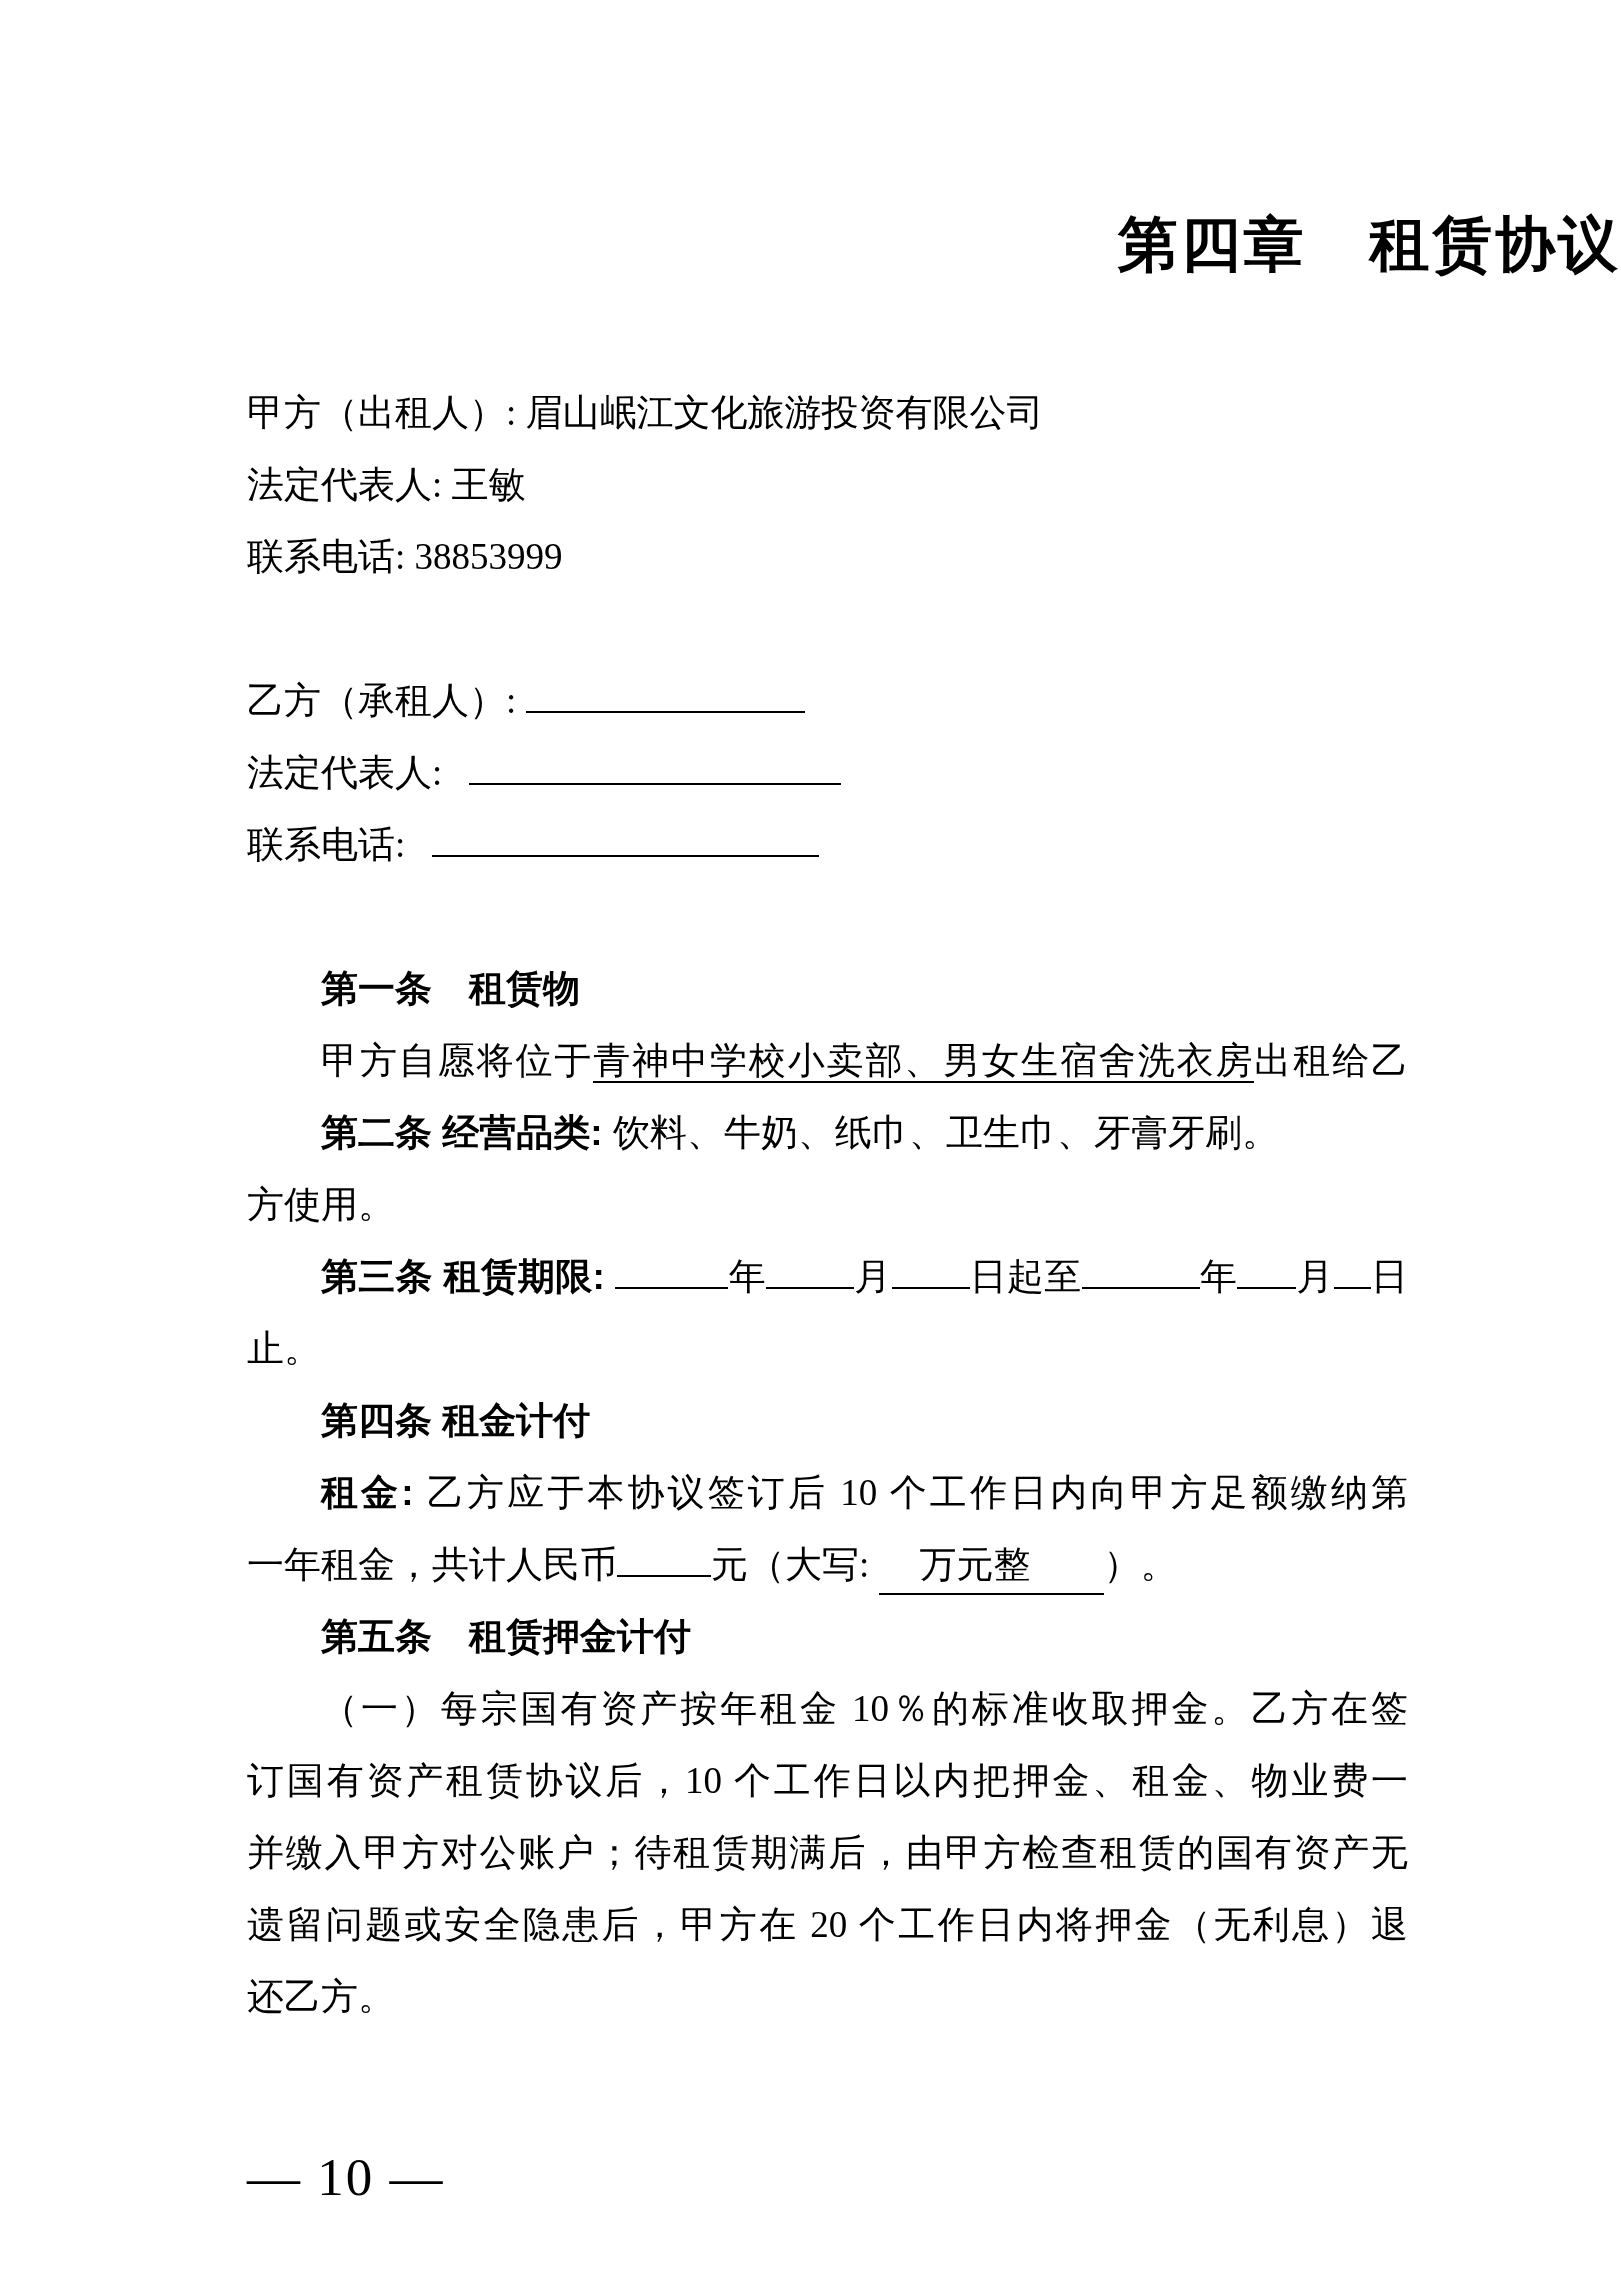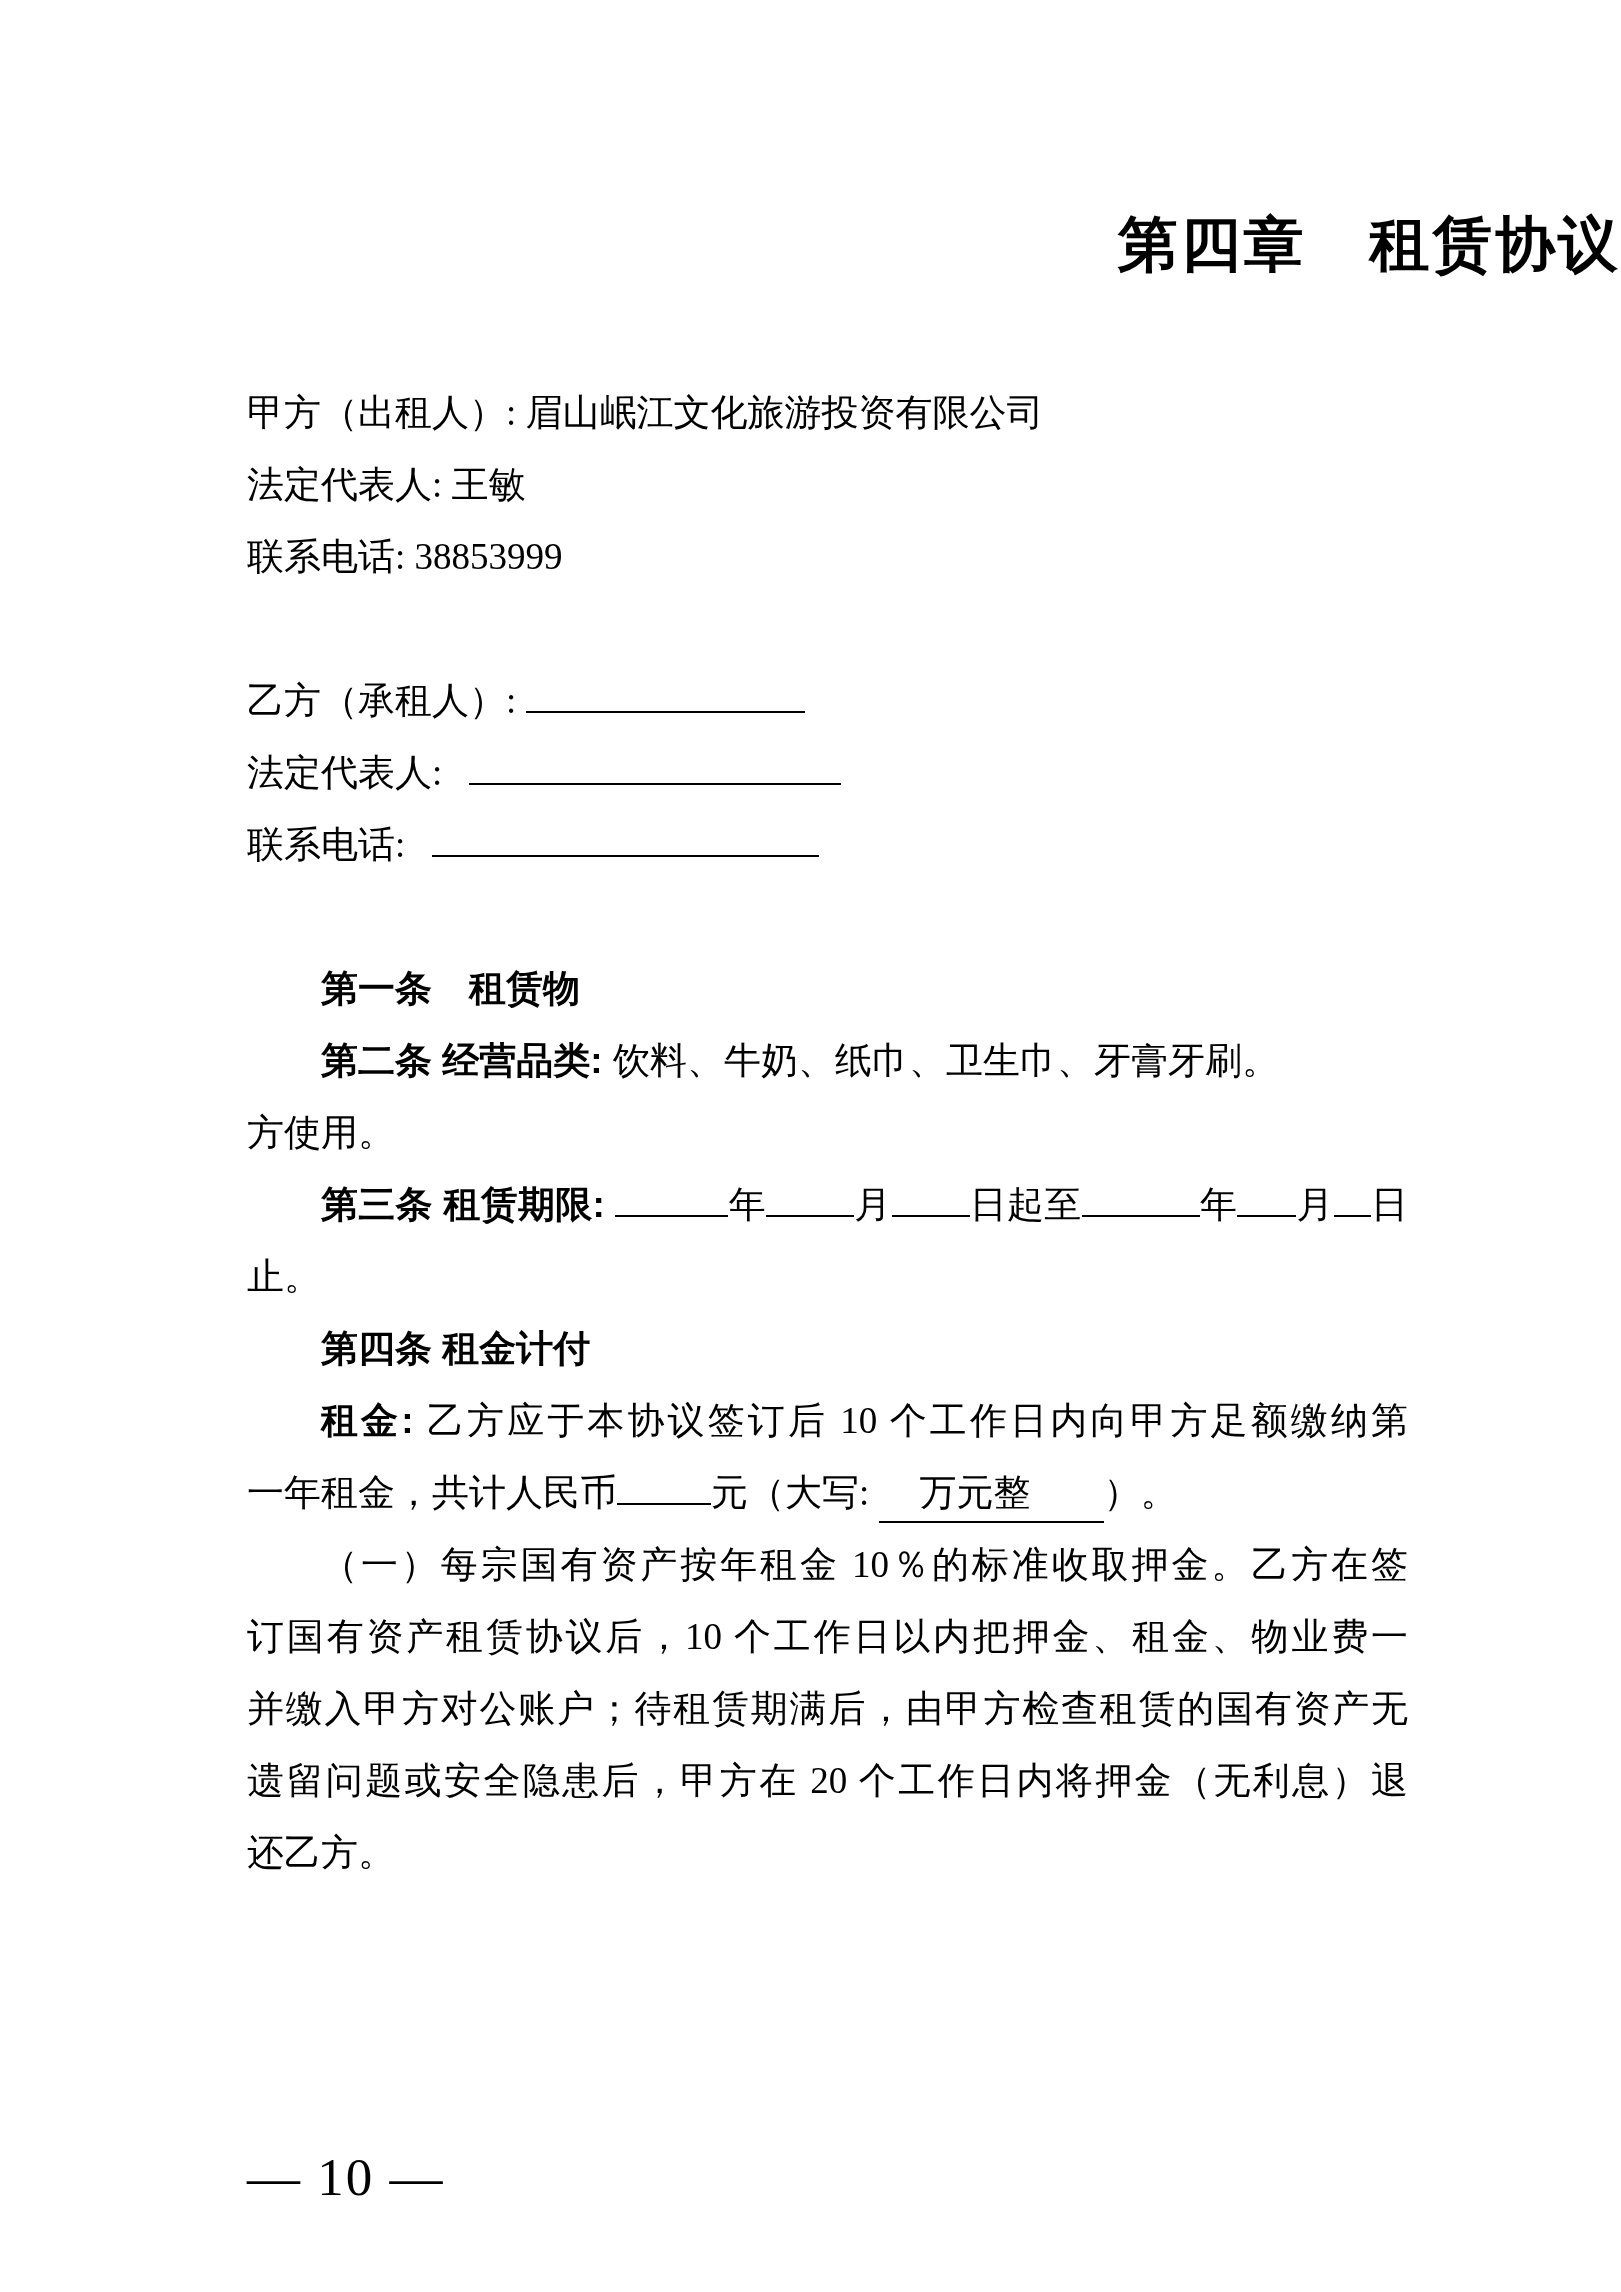--- a/index.html
+++ b/index.html
@@ -77,39 +77,43 @@
     <div class="line">
       <span>法定代表人: </span><span class="blank" style="width:372px;margin-left:17.6px"></span>
     </div>
     <div class="line">
       <span>联系电话: </span><span class="blank" style="width:387px;margin-left:17.6px"></span>
     </div>
 
     <div class="sp"></div>
 
     <div class="line ind b">第一条　租赁物</div>
+    <div class="line ind j">
+      <span>甲方自愿将位于</span><span class="ul">青神中学校小卖部、男女生宿舍洗衣房</span><span>出租给乙</span>
+    </div>
     <div class="line ind">
       <span class="b">第二条 经营品类: </span><span>饮料、牛奶、纸巾、卫生巾、牙膏牙刷。</span>
     </div>
 
     <div class="line">方使用。</div>
 
     <div class="line ind j">
       <span class="b">第三条 租赁期限: </span><span class="blank" style="width:113px"></span><span>年</span><span class="blank" style="width:88px"></span><span>月</span><span class="blank" style="width:78px"></span><span>日起至</span><span class="blank" style="width:118px"></span><span>年</span><span class="blank" style="width:59px"></span><span>月</span><span class="blank" style="width:37px"></span><span>日</span>
     </div>
     <div class="line">止。</div>
 
     <div class="line ind b">第四条 租金计付</div>
     <div class="line ind j">
       <span class="b">租金: </span><span>乙方应于本协议签订后 10 个工作日内向甲方足额缴纳第</span>
     </div>
     <div class="line">
       <span>一年租金，共计人民币</span><span class="blank" style="width:94px"></span><span>元（大写: </span><span class="blank-mid">万元整</span><span>）。</span>
     </div>
 
+    <div class="line ind b">第五条　租赁押金计付</div>
     <div class="line ind j">（一）每宗国有资产按年租金 10％的标准收取押金。乙方在签</div>
     <div class="line j">订国有资产租赁协议后，10 个工作日以内把押金、租金、物业费一</div>
     <div class="line j">并缴入甲方对公账户；待租赁期满后，由甲方检查租赁的国有资产无</div>
     <div class="line j">遗留问题或安全隐患后，甲方在 20 个工作日内将押金（无利息）退</div>
     <div class="line">还乙方。</div>
 
   </div>
 
   <div class="footer">— 10 —</div>
 

